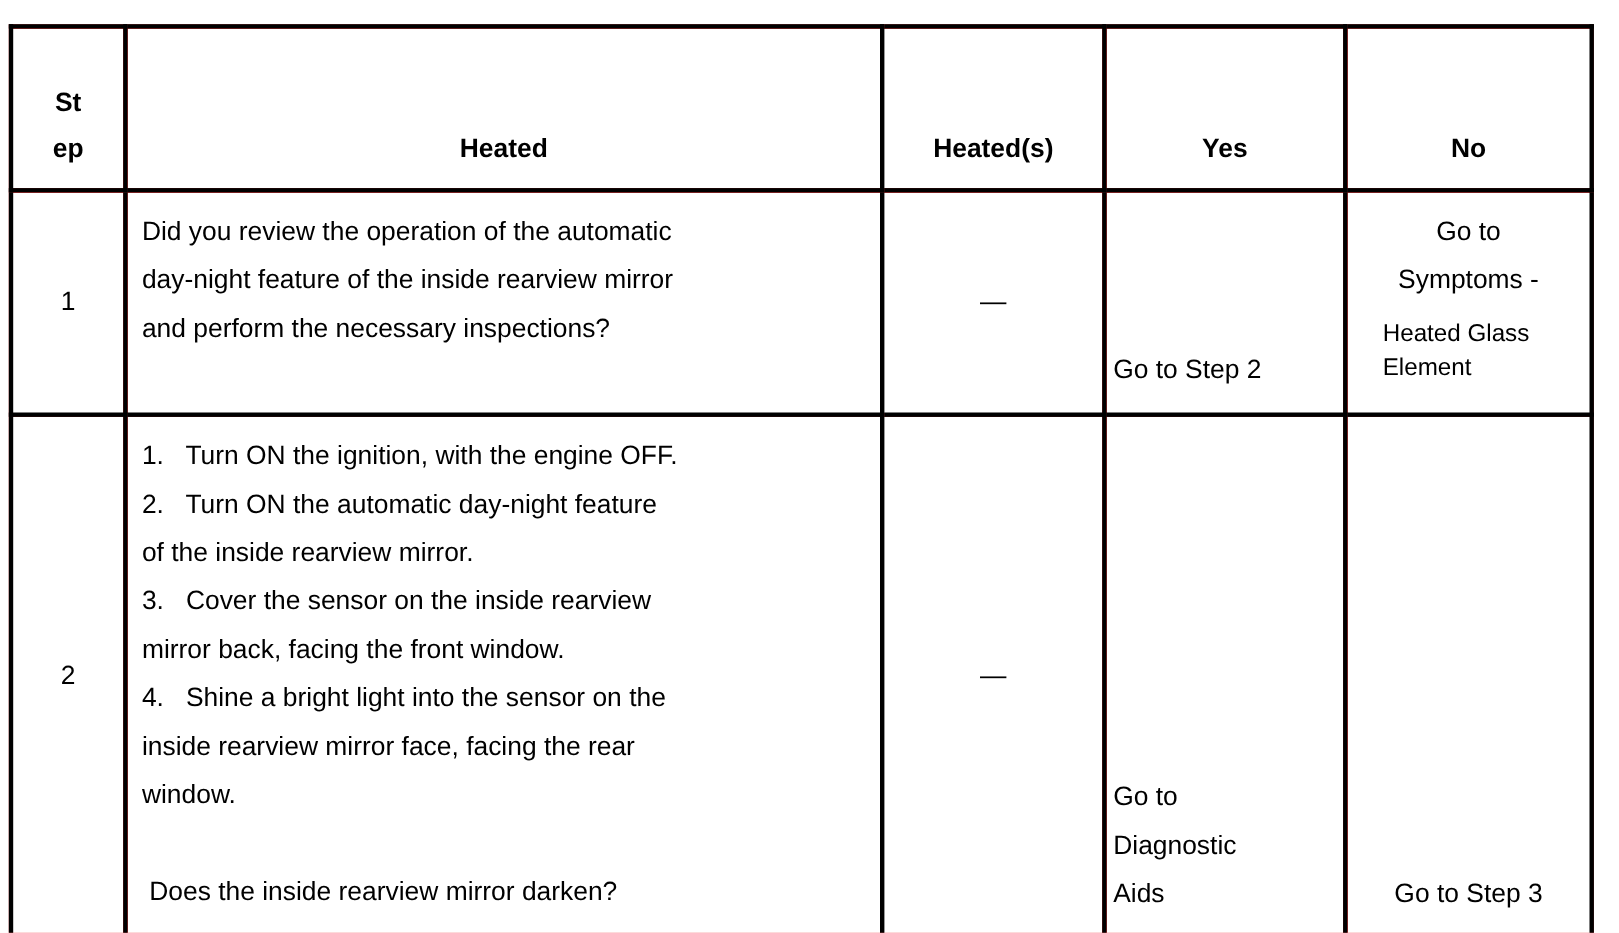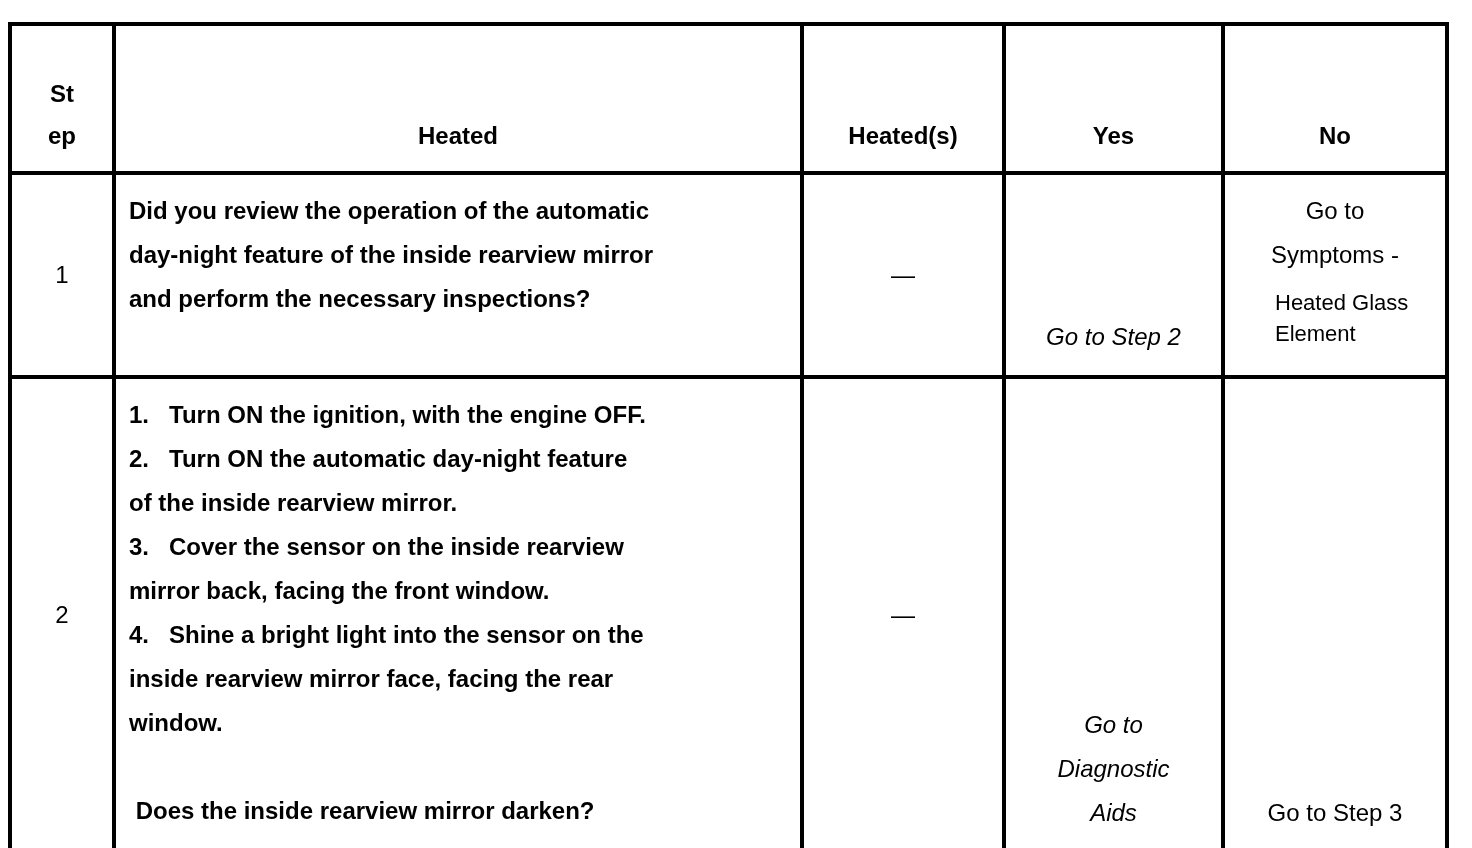--- a/index.html
+++ b/index.html
@@ -48,55 +48,53 @@
     text-align: center;
     vertical-align: middle;
     line-height: 30px;
   }
   td.action-cell {
     text-align: left;
     vertical-align: top;
     padding: 14px 10px 6px 13px;
     white-space: pre-wrap;
     line-height: 44px;
-    font-weight: bold;
   }
   td.value-cell {
     text-align: center;
     vertical-align: middle;
     line-height: 30px;
   }
   td.yes-cell {
-    text-align: center;
+    text-align: left;
     vertical-align: bottom;
     padding: 0 6px 16px 6px;
     white-space: pre-line;
     line-height: 44px;
-    font-style: italic;
   }
   td.no-cell-top {
     text-align: center;
     vertical-align: top;
     padding: 14px 6px 6px 6px;
   }
   td.no-cell-bottom {
     text-align: center;
     vertical-align: bottom;
     padding: 0 6px 16px 6px;
     white-space: pre-line;
     line-height: 44px;
   }
   .no-primary {
     white-space: pre-line;
     text-align: center;
     line-height: 44px;
   }
   .no-secondary {
     text-align: left;
-    margin-left: 44px;
+    margin-left: 26px;
     margin-top: 10px;
     width: 176px;
     font-size: 22px;
     line-height: 31px;
   }
 </style>
 </head>
 <body>
 
 <div class="page">

